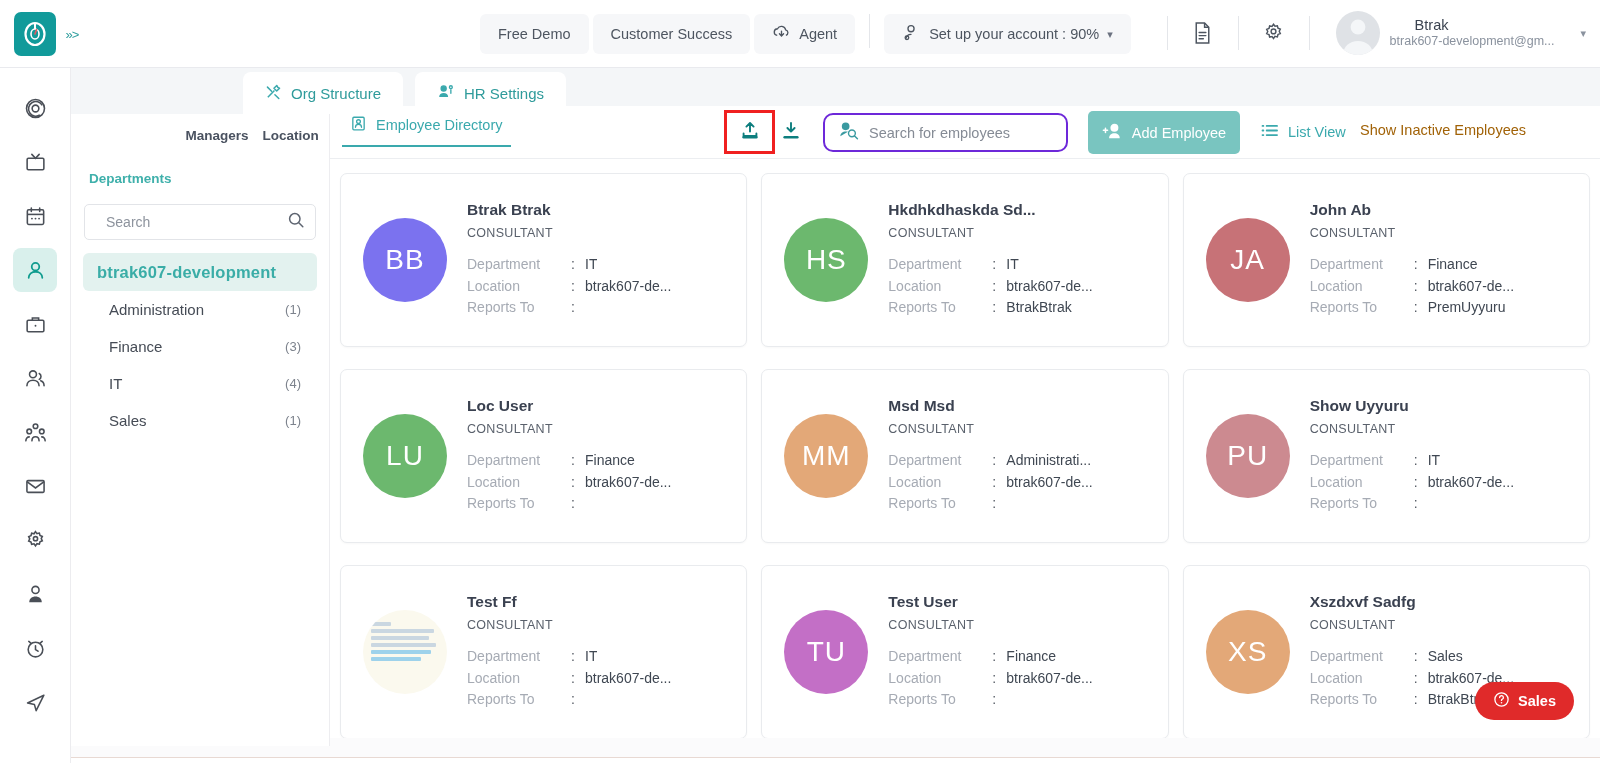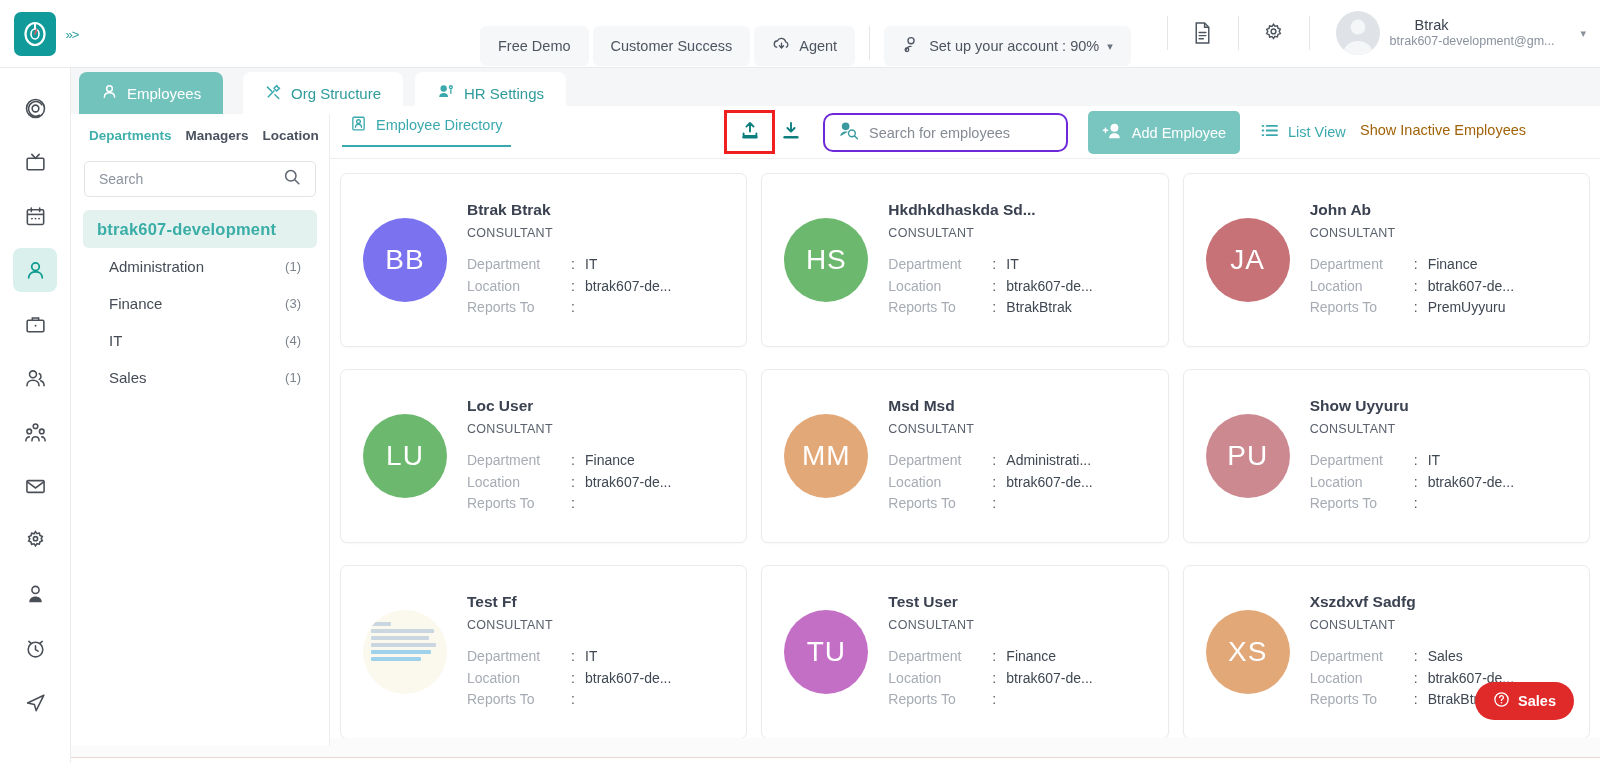--- a/index.html
+++ b/index.html
@@ -22,21 +22,21 @@
     width: 42px; height: 44px; border-radius: 7px;
     background: #119a9a; display:flex; align-items:center; justify-content:center;
   }
   .logo-box svg { display:block; }
   .chev-pill {
     position:absolute; left:56px; top:12px; width:32px; height:44px;
     background:#fff; border-radius:0 8px 8px 0;
     display:flex; align-items:center; justify-content:center;
     color:#2e9e9e; font-size:13px; letter-spacing:-1px;
   }
-  .hdr-center { position:absolute; left:480px; top:26px; display:flex; align-items:flex-start; gap:4px; }
+  .hdr-center { position:absolute; left:480px; top:14px; display:flex; align-items:flex-start; gap:4px; }
   .hdr-btn {
     height:40px; padding:0 18px; border-radius:6px; background:#f5f6f8;
     color:#4d5560; font-size:14.5px; display:flex; align-items:center; gap:8px;
     cursor:pointer; border:none; white-space:nowrap;
   }
   .hdr-btn.plain { background:#f6f7f9; }
   .hdr-sep { width:1px; height:34px; background:#e4e6ea; margin:0 10px; }
   .hdr-right { position:absolute; right:8px; top:10px; display:flex; align-items:center; gap:2px; }
   .icon-btn {
     width:46px; height:46px; border-radius:6px; display:flex; align-items:center; justify-content:center;
@@ -76,24 +76,24 @@
   }
   .tab.active { background:#73c3bd; color:#ffffff; }
 
   
   .deptpanel {
     position:absolute; left:71px; top:114px; width:259px; height:632px;
     background:#ffffff; border-right:1px solid #ededf0;
   }
   .dept-tabs { display:flex; gap:0; padding:10px 8px 0 14px; font-size:13.5px; font-weight:bold; overflow:hidden; }
   .dept-tab { padding:4px 10px 8px 4px; cursor:pointer; color:#4a5260; white-space:nowrap; }
-  .dept-tab.active { color:#3fb0ab; }
+  .dept-tab.active { color:#3fb0ab;margin-top:43px; }
   .dept-search {
     margin:10px 13px 0 13px; height:36px; border:1px solid #e2e4e8; border-radius:5px;
-    display:flex; align-items:center; padding:0 14px; background:#fff;
+    display:flex; align-items:center; padding:0 21px; background:#fff;
   }
   .dept-search input {
     border:none; outline:none; flex:1; font-size:14px; color:#5d6470;
     font-family:"Liberation Sans", sans-serif; background:transparent;
   }
   .dept-search input::placeholder { color:#8d939d; }
   .dept-root {
     margin:13px 12px 0 12px; height:38px; border-radius:6px; background:#e3f2ef;
     display:flex; align-items:center; padding:0 14px;
     color:#3aada7; font-size:16.5px; font-weight:bold; letter-spacing:.2px; cursor:pointer;
@@ -338,29 +338,20 @@
       </svg>
     </div>
     <div class="rail-item">
       <svg width="23" height="23" viewBox="0 0 22 22" fill="none" stroke="#4a4f57" stroke-width="1.5">
         <path d="M19 4 3.4 11.4l6.6 1.6 1.6 5.8z" stroke-linejoin="round"></path>
       </svg>
     </div>
   </div>
 
   <div class="tabstrip">
-    <div class="tab active" style="left:8px;">
-      <span>
-        <svg width="17" height="17" viewBox="0 0 18 18" fill="none" stroke="#ffffff" stroke-width="1.6">
-          <circle cx="9" cy="6" r="3"></circle>
-            <path d="M3.6 15c0-2.9 2.4-4.6 5.4-4.6S14.4 12.1 14.4 15" stroke-linecap="round"></path>
-        </svg>
-      </span>
-      <span>Employees</span>
-    </div>
     <div class="tab" style="left:172px;">
       <span>
         <svg width="17" height="17" viewBox="0 0 18 18" fill="none" stroke="#3aa9ad" stroke-width="1.6">
           <path d="M3 15l7-7M12.5 2.6l-3 3 2.9 2.9 3-3a4 4 0 0 1-2.9-2.9z" stroke-linejoin="round"></path>
           <path d="M2.6 4.4 7 8.8M10.5 12.5 14.6 16.4" stroke-linecap="round"></path>
         </svg>
       </span>
       <span>Org Structure</span>
     </div>
     <div class="tab" style="left:344px;">

